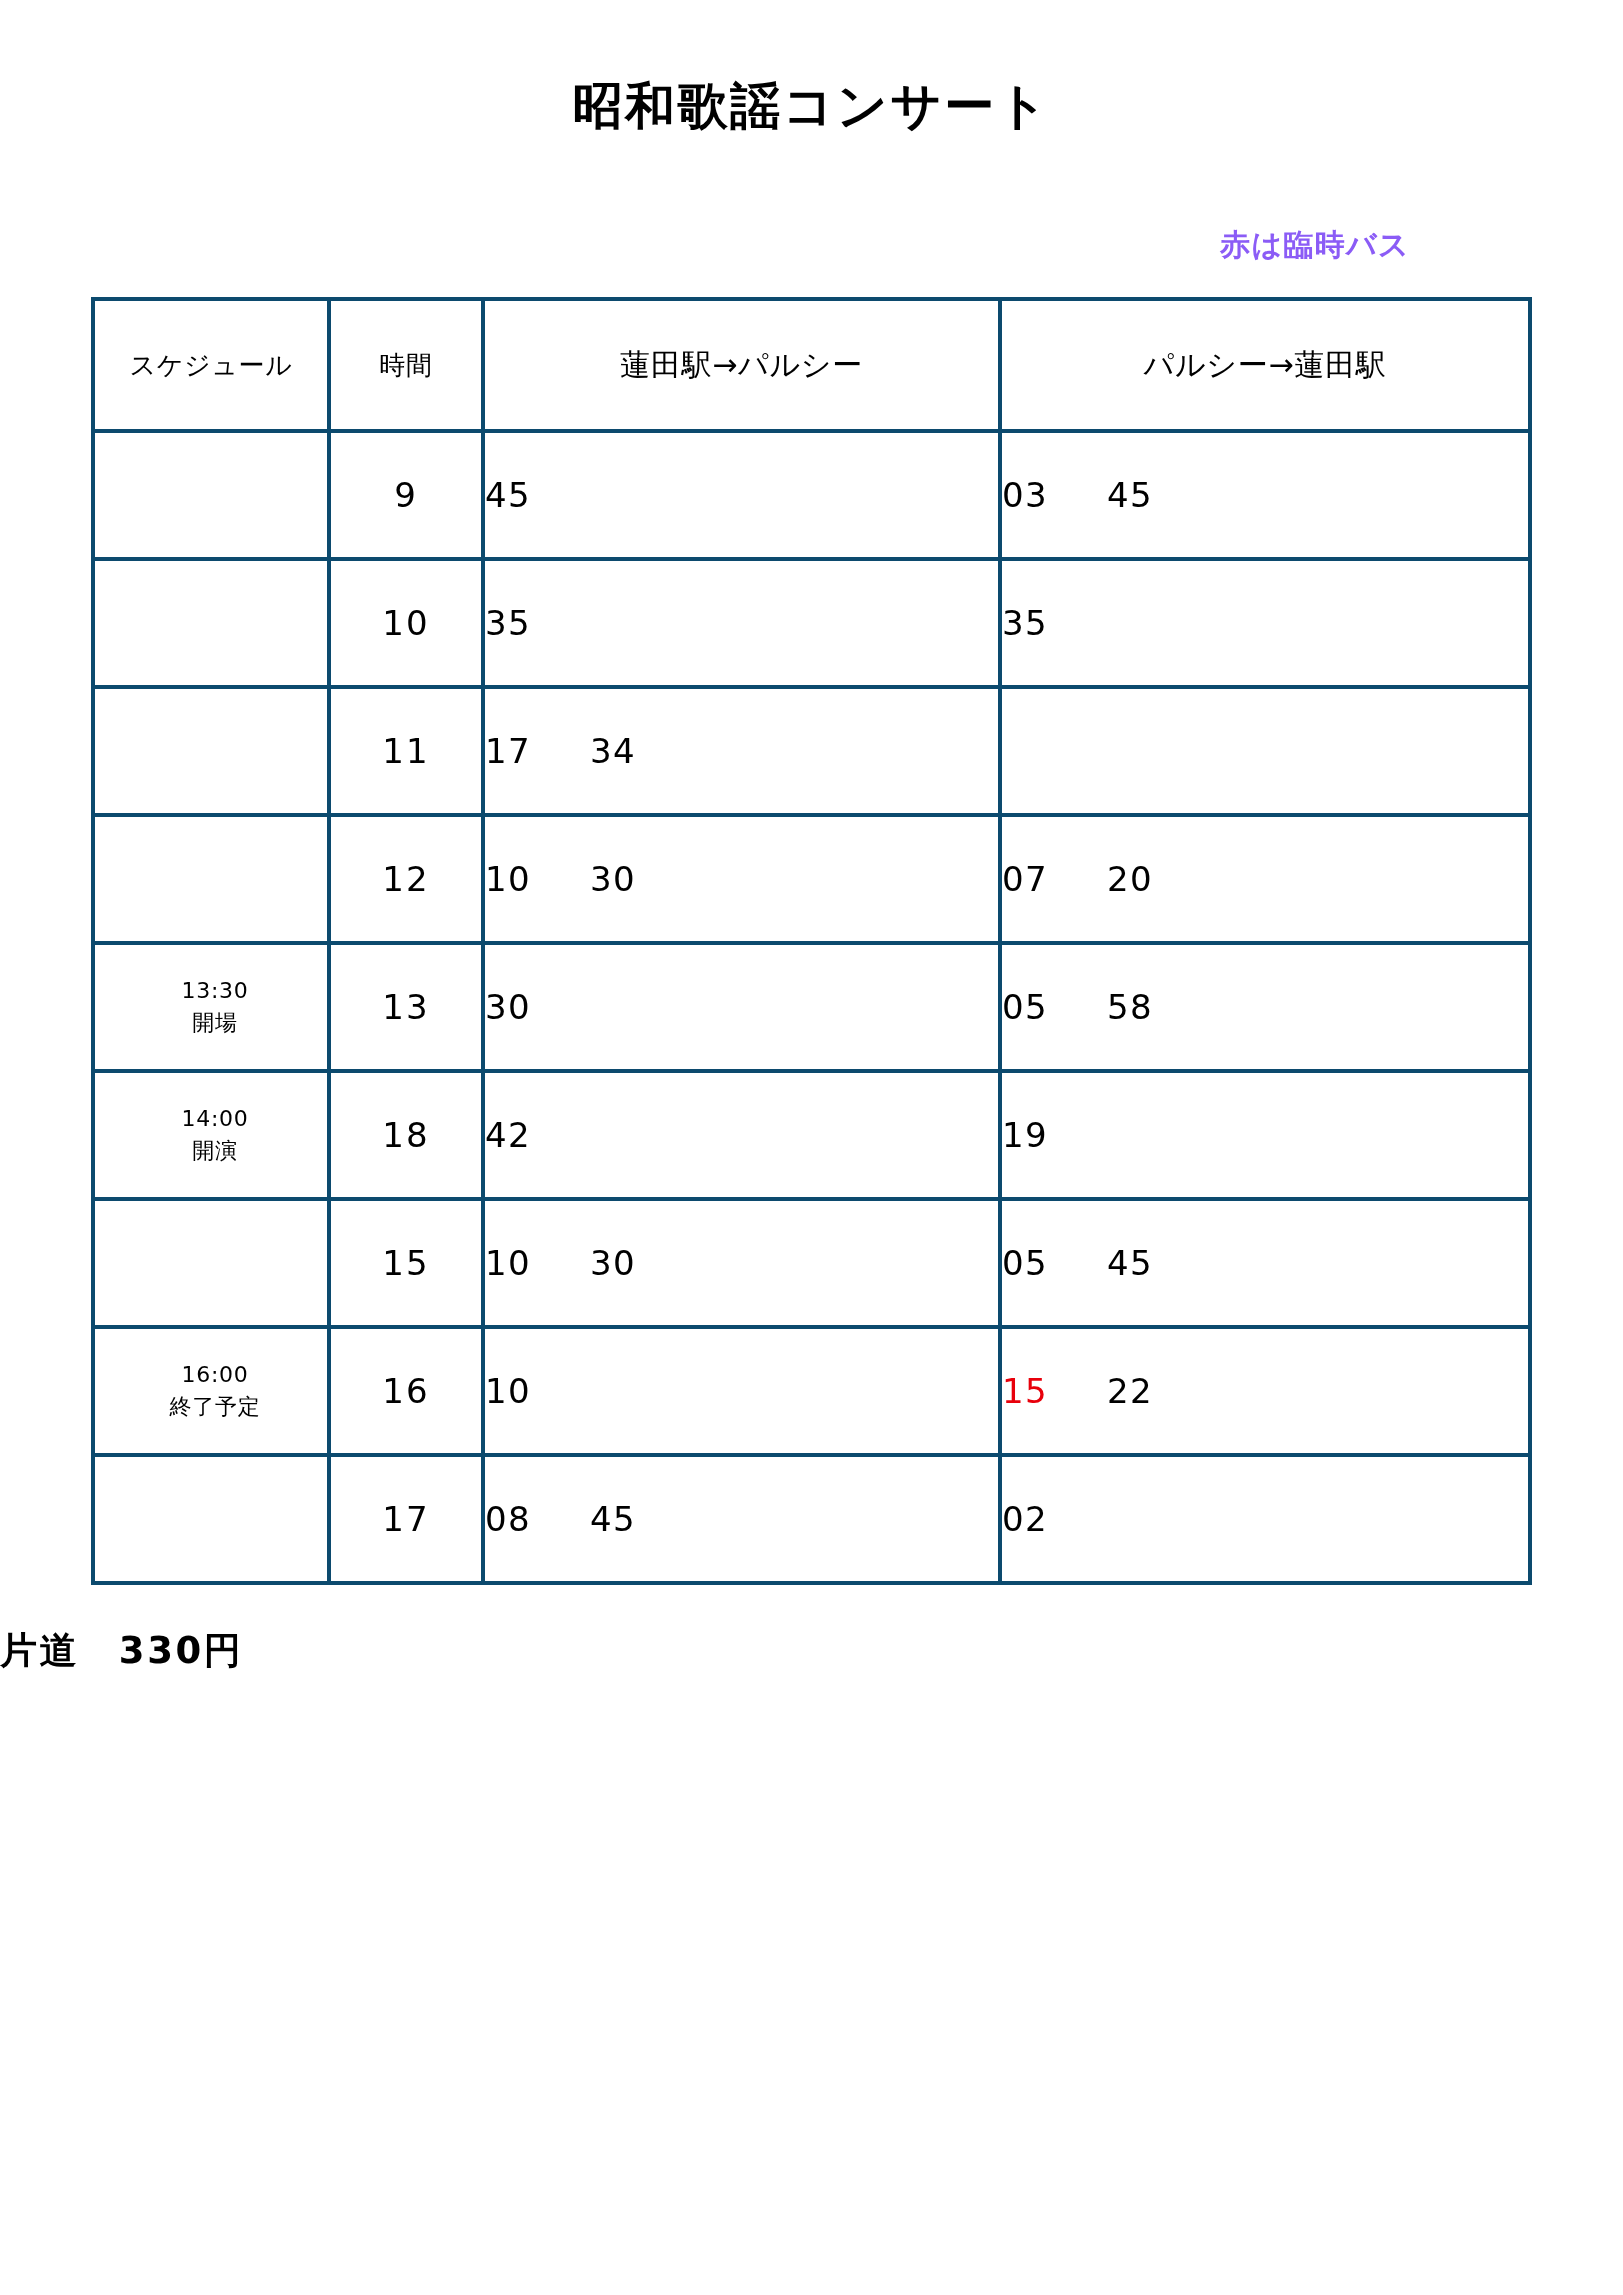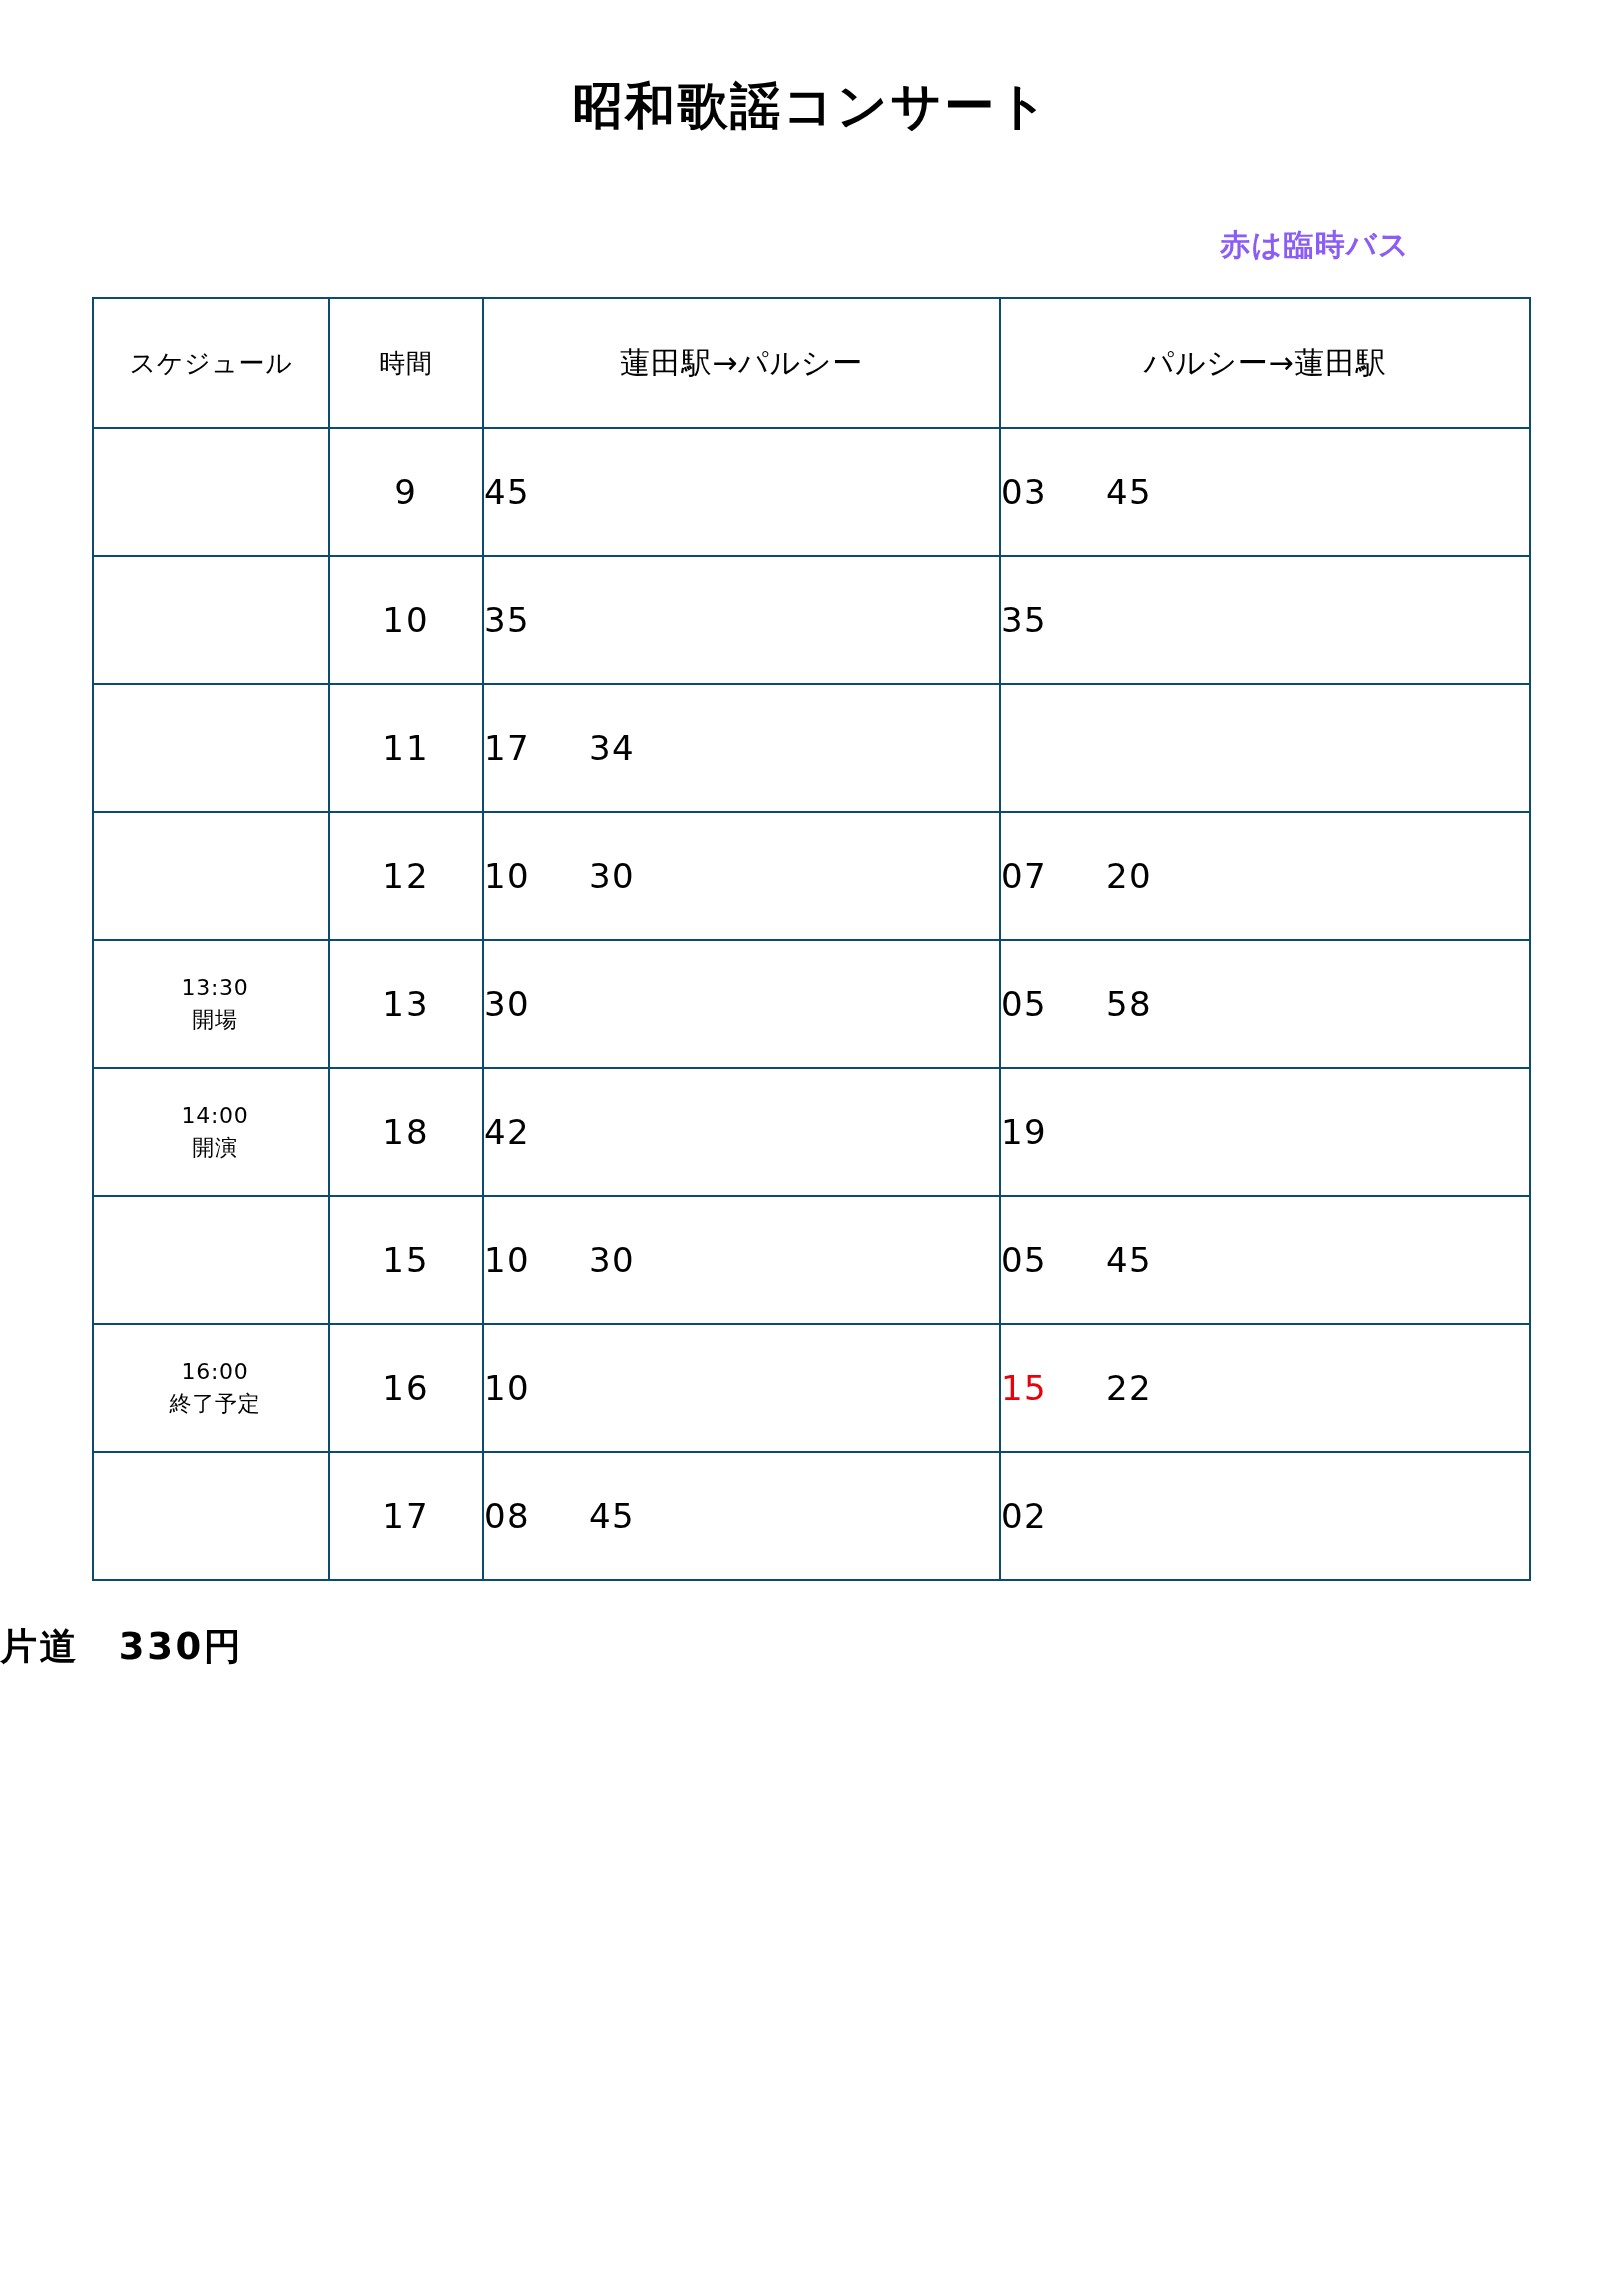--- a/index.html
+++ b/index.html
@@ -38,21 +38,21 @@
     margin-right: 213px;
     letter-spacing: 1.3px;
   }
   table.schedule {
     border-collapse: collapse;
     margin: 31px auto 0 auto;
     width: 1436px;
     table-layout: fixed;
   }
   table.schedule td, table.schedule th {
-    border: 2px solid #0c4a6e;
+    border: 4px solid #0c4a6e;
     padding: 0;
     vertical-align: middle;
   }
   .col-sched  { width: 236px; }
   .col-hour   { width: 154px; }
   .col-dir1   { width: 517px; }
   .col-dir2   { width: 530px; }
 
   thead td {
     height: 128px;

